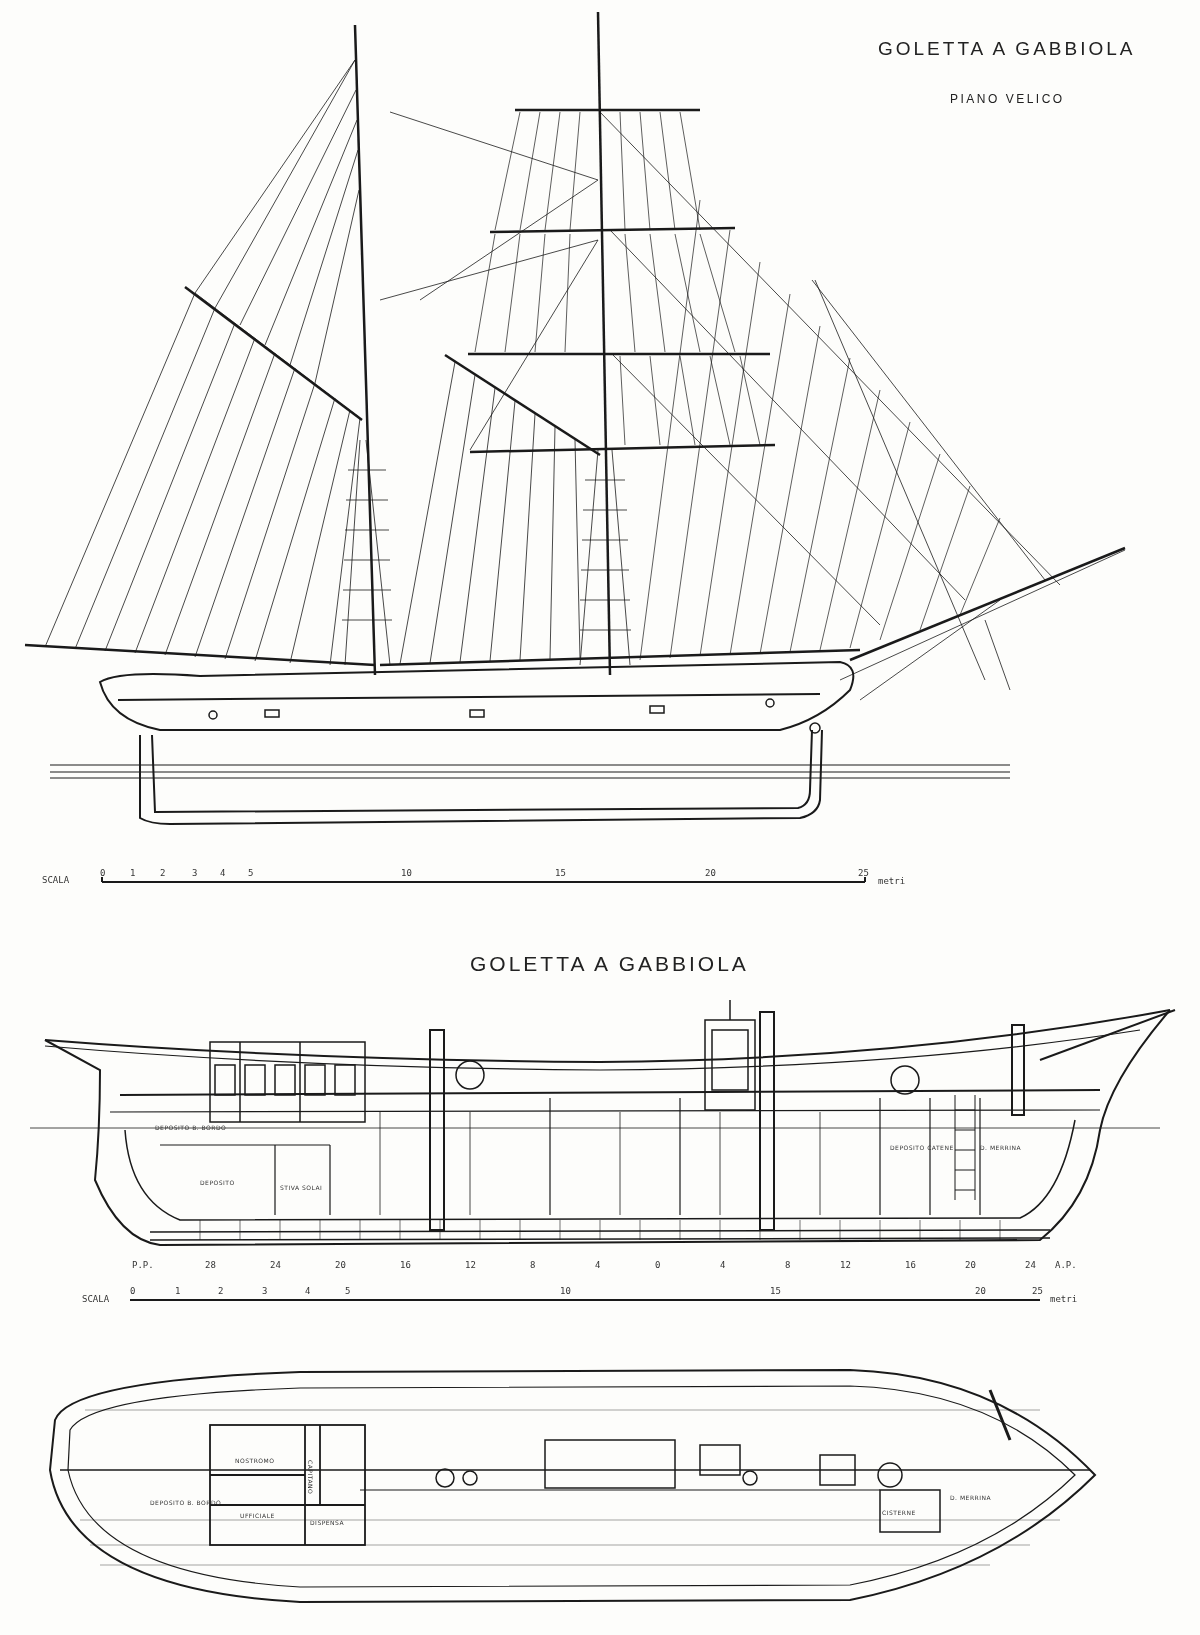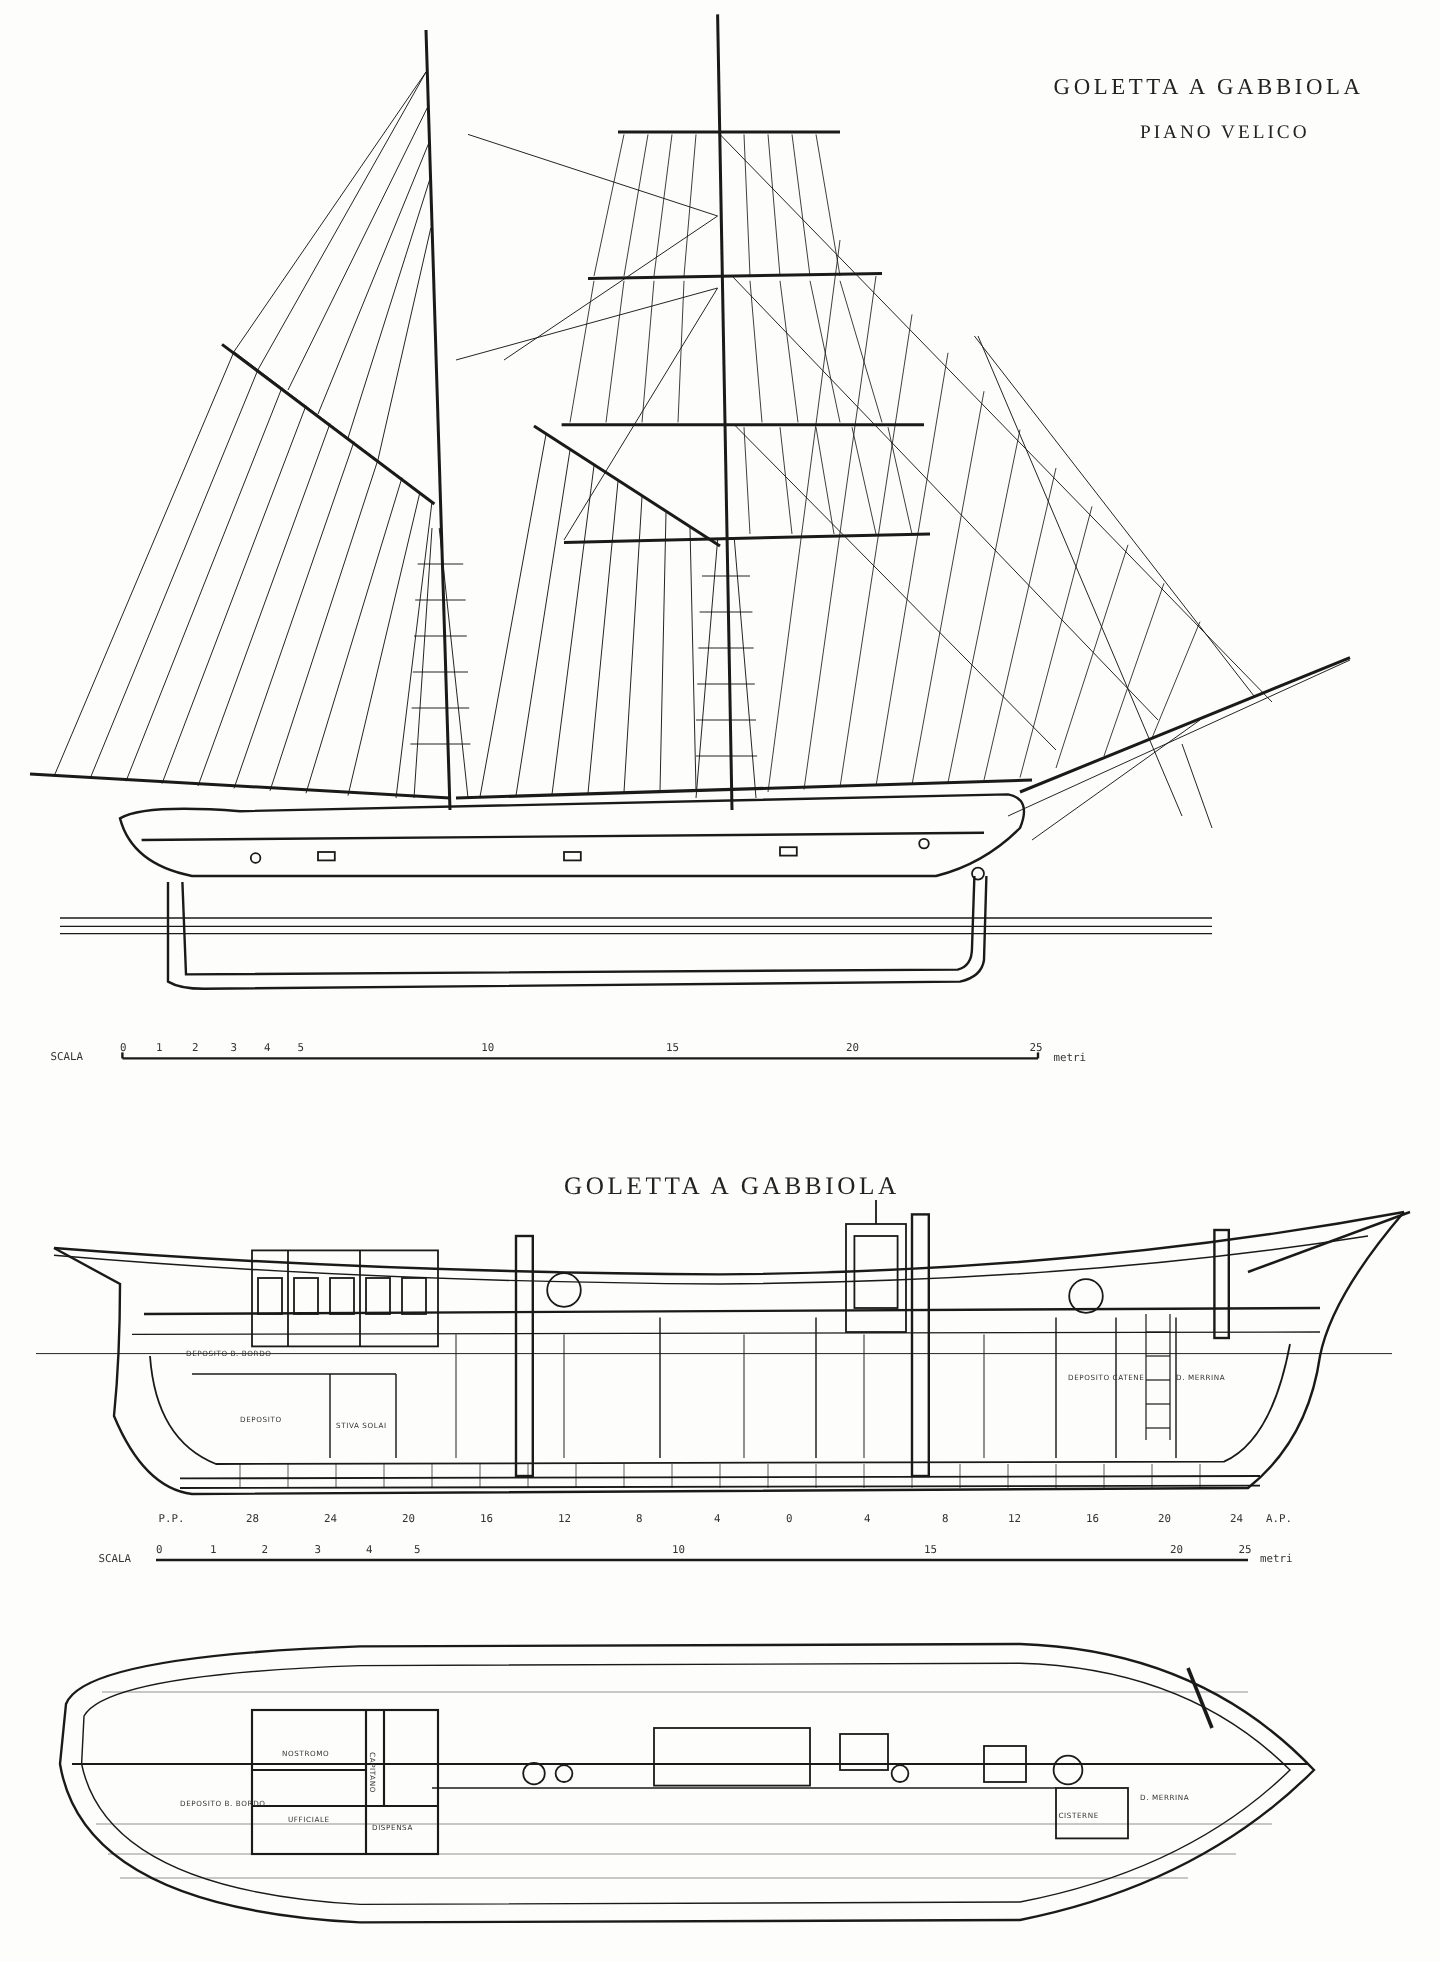--- a/index.html
+++ b/index.html
@@ -1,21 +1,21 @@
 <!DOCTYPE html>
 <html><head>
 <meta charset="utf-8">
 <style>
   html, body { margin: 0; padding: 0; background: #fdfdfb; }
   body { width: 1200px; height: 1635px; position: relative; overflow: hidden;
          font-family: "DejaVu Sans", sans-serif; color: #1a1a1a; }
-  .title { position: absolute; font-family: Liberation Serif, serif;
-           letter-spacing: 3px; color: #222; white-space: nowrap; margin-top: 24px; }
+  .title { position: absolute; font-family: Liberation Sans, sans-serif;
+           letter-spacing: 3px; color: #222; white-space: nowrap; }
   .t1 { left: 878px; top: 38px; font-size: 19px; }
-  .t2 { left: 950px; top: 78px; font-size: 16px; letter-spacing: 2.5px; }
+  .t2 { left: 950px; top: 92px; font-size: 12px; letter-spacing: 2.5px; }
   .t3 { left: 470px; top: 952px; font-size: 21px; letter-spacing: 3px; }
   svg.layer { position: absolute; left: 0; top: 0; }
   .scale-lbl { font-family: "DejaVu Sans Mono", monospace; font-size: 9px; fill: #333; }
   .room-lbl { font-family: "DejaVu Sans", sans-serif; font-size: 6px; fill: #333; letter-spacing: .5px; }
 </style>
 </head>
 <body>
 
 <div class="title t1">GOLETTA A GABBIOLA</div>
 <div class="title t2">PIANO VELICO</div>

